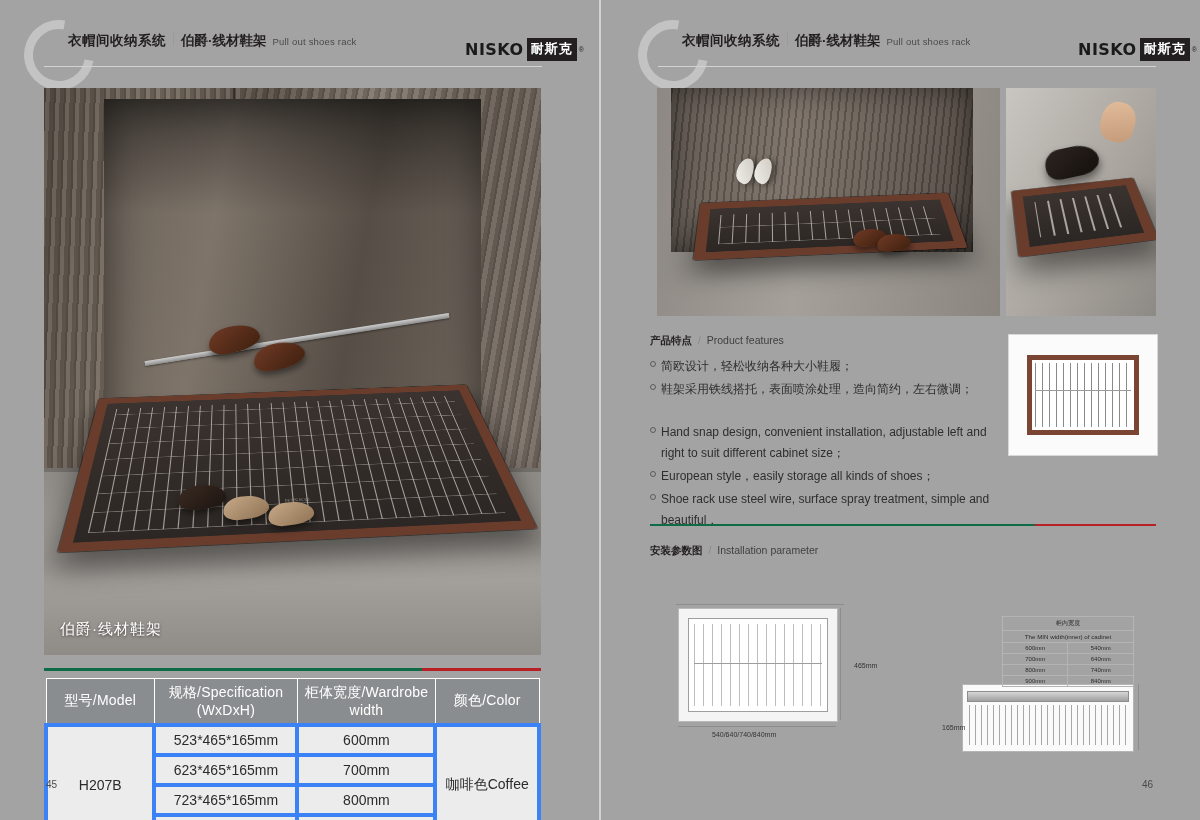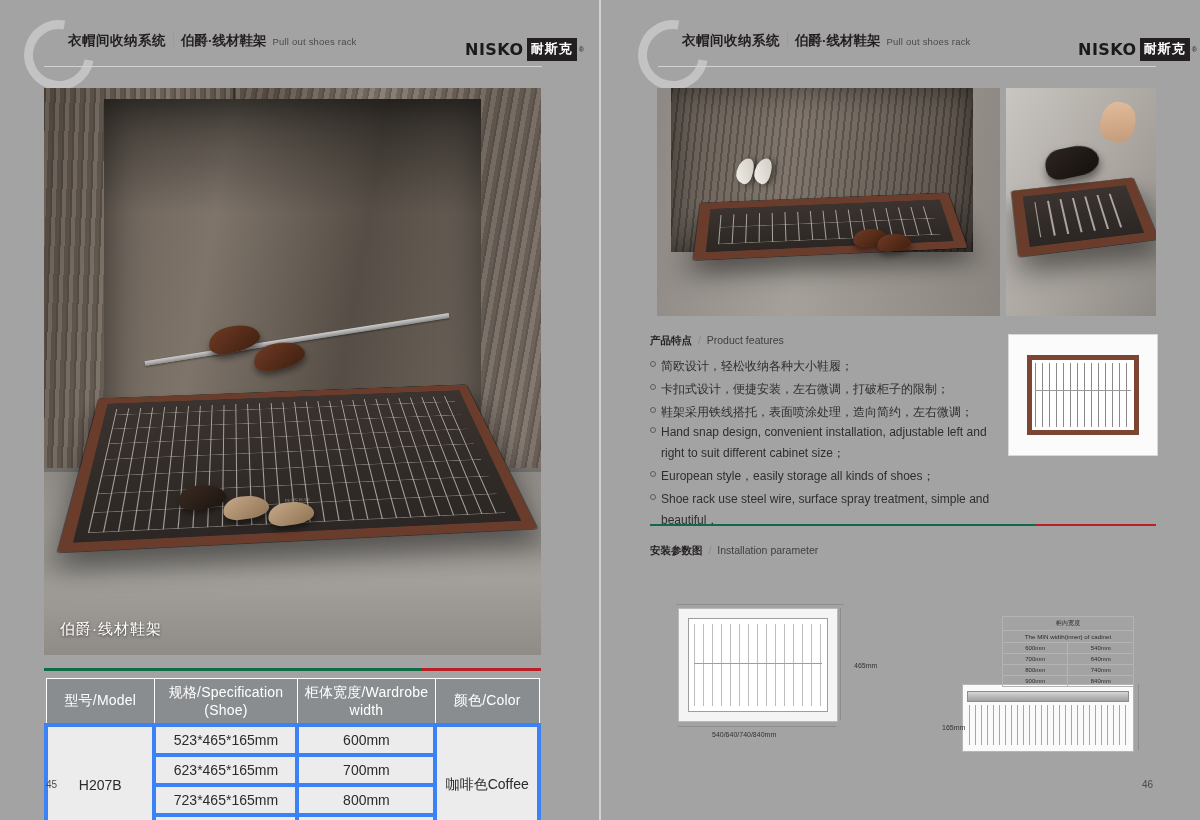--- a/index.html
+++ b/index.html
@@ -551,21 +551,21 @@
 
     <div class="tbl-rule">
       <div class="green"></div>
       <div class="red"></div>
     </div>
 
     <table class="spec">
       <thead>
         <tr>
           <th style="width:22%">型号/Model</th>
-          <th style="width:29%">规格/Specification (Shoe)</th>
+          <th style="width:29%">规格/Specification (WxDxH)</th>
           <th style="width:28%">柜体宽度/Wardrobe width</th>
           <th style="width:21%">颜色/Color</th>
         </tr>
       </thead>
       <tbody>
         <tr>
           <td rowspan="4">H207B</td>
           <td>523*465*165mm</td>
           <td>600mm</td>
           <td rowspan="4">咖啡色Coffee</td>
@@ -638,21 +638,20 @@
 
   <div class="sec-title" style="left:650px; top:334px;">
     <span class="cn">产品特点</span>
     <span class="sep">/</span>
     <span class="en">Product features</span>
   </div>
 
   <div class="bullets cn" style="left:650px; top:356px; width:340px;">
     <ul>
       <li>简欧设计，轻松收纳各种大小鞋履；</li>
-      <li>卡扣式设计，便捷安装，左右微调，打破柜子的限制；</li>
       <li>鞋架采用铁线搭托，表面喷涂处理，造向简约，左右微调；</li>
     </ul>
   </div>
 
   <div class="bullets en" style="left:650px; top:422px; width:350px;">
     <ul>
       <li>Hand snap design, convenient installation, adjustable left and right to suit different cabinet size；</li>
       <li>European style，easily storage all kinds of shoes；</li>
       <li>Shoe rack use steel wire, surface spray treatment, simple  and beautiful．</li>
     </ul>

